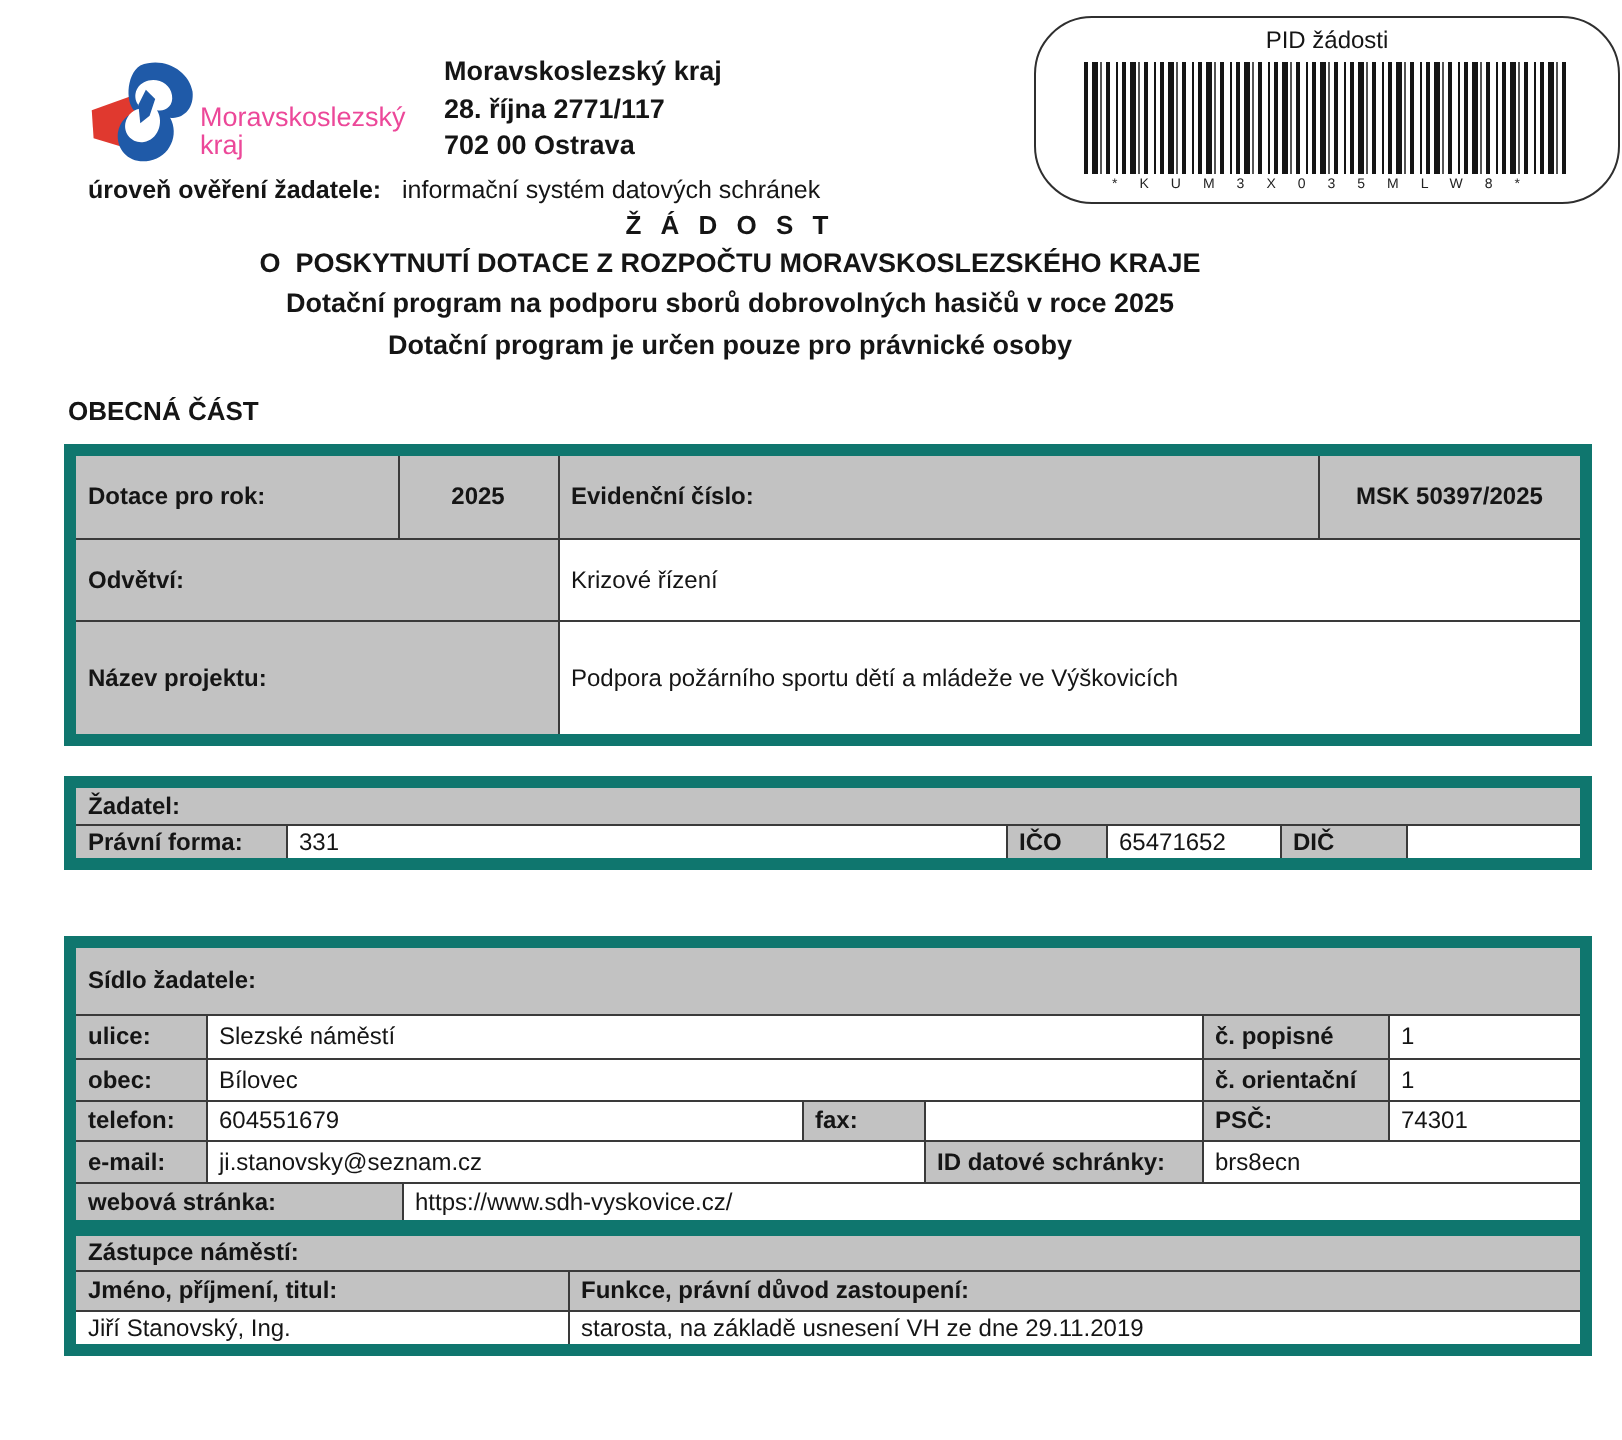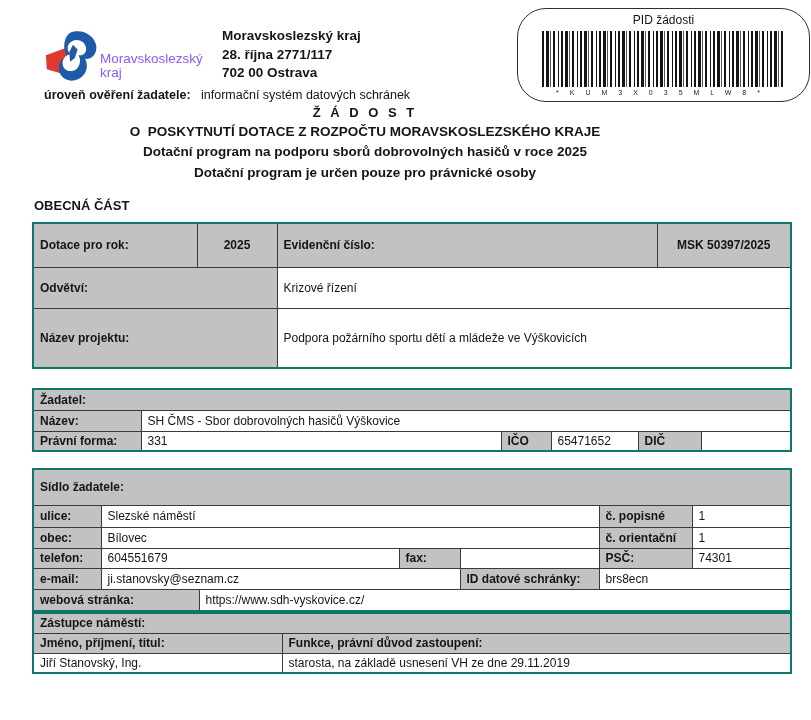--- a/index.html
+++ b/index.html
@@ -4,21 +4,21 @@
 <style>
   html,body { margin:0; padding:0; background:#ffffff; }
   .page {
     position:relative; width:811px; height:720px; background:#ffffff;
     font-family:"Liberation Sans", sans-serif; color:#151515; overflow:hidden;
   }
   .abs { position:absolute; }
   .pre { white-space:pre; }
 
   
-  .logo-text { color:#8b5cf6; font-size:13.5px; line-height:14px; }
+  .logo-text { color:#ec4899; font-size:13.5px; line-height:14px; }
   .addr { font-weight:bold; font-size:13.5px; line-height:18.5px; }
   .verif-label { font-weight:bold; font-size:12.5px; }
   .verif-value { font-size:12.5px; }
 
   
   .bc-box { border:1px solid #2f2f2f; background:#fff; }
   .bc-title { text-align:center; font-size:12px; padding-top:4px; }
   .bc-bars {
     position:absolute; left:24px; top:22px; width:243px; height:56px;
     background:repeating-linear-gradient(90deg,
@@ -35,21 +35,21 @@
   
   .title-block { left:0; width:730px; text-align:center; font-weight:bold; }
   .t1 { font-size:13px; letter-spacing:3px; line-height:18px; }
   .t2 { font-size:13.5px; line-height:20px; }
   .t3 { font-size:13.5px; line-height:20px; }
   .t4 { font-size:13.5px; line-height:21px; }
   .section-title { font-weight:bold; font-size:13px; }
 
   
   table.doc { position:absolute; border-collapse:collapse; table-layout:fixed;
-              border:2px solid #0f766e; background:#fff; }
+              border:6px solid #0f766e; background:#fff; }
   table.doc td { border:1px solid #3a3a3a; padding:0 6px; font-size:12px;
                  vertical-align:middle; overflow:hidden; white-space:nowrap; }
   td.g  { background:#c2c2c2; font-weight:bold; }
   td.v  { background:#ffffff; font-weight:normal; font-size:11.5px; }
   td.center { text-align:center; }
   td.right  { text-align:left; padding-right:8px; }
 </style>
 </head>
 <body>
 
@@ -125,24 +125,20 @@
         <col style="width:360px">
         <col style="width:50px">
         <col style="width:87px">
         <col style="width:63px">
         <col style="width:90px">
       </colgroup>
     <tbody>
         <tr style="height:21px">
       <td class="g" colspan="6">Žadatel:</td>
     </tr>
-    <tr style="height:21px">
-      <td class="g">Název:</td>
-      <td class="v" colspan="5">SH ČMS - Sbor dobrovolných hasičů Výškovice</td>
-    </tr>
     <tr style="height:20px">
       <td class="g">Právní forma:</td>
       <td class="v">331</td>
       <td class="g">IČO</td>
       <td class="v">65471652</td>
       <td class="g">DIČ</td>
       <td class="v"></td>
     </tr>
   </tbody>
     </table>

